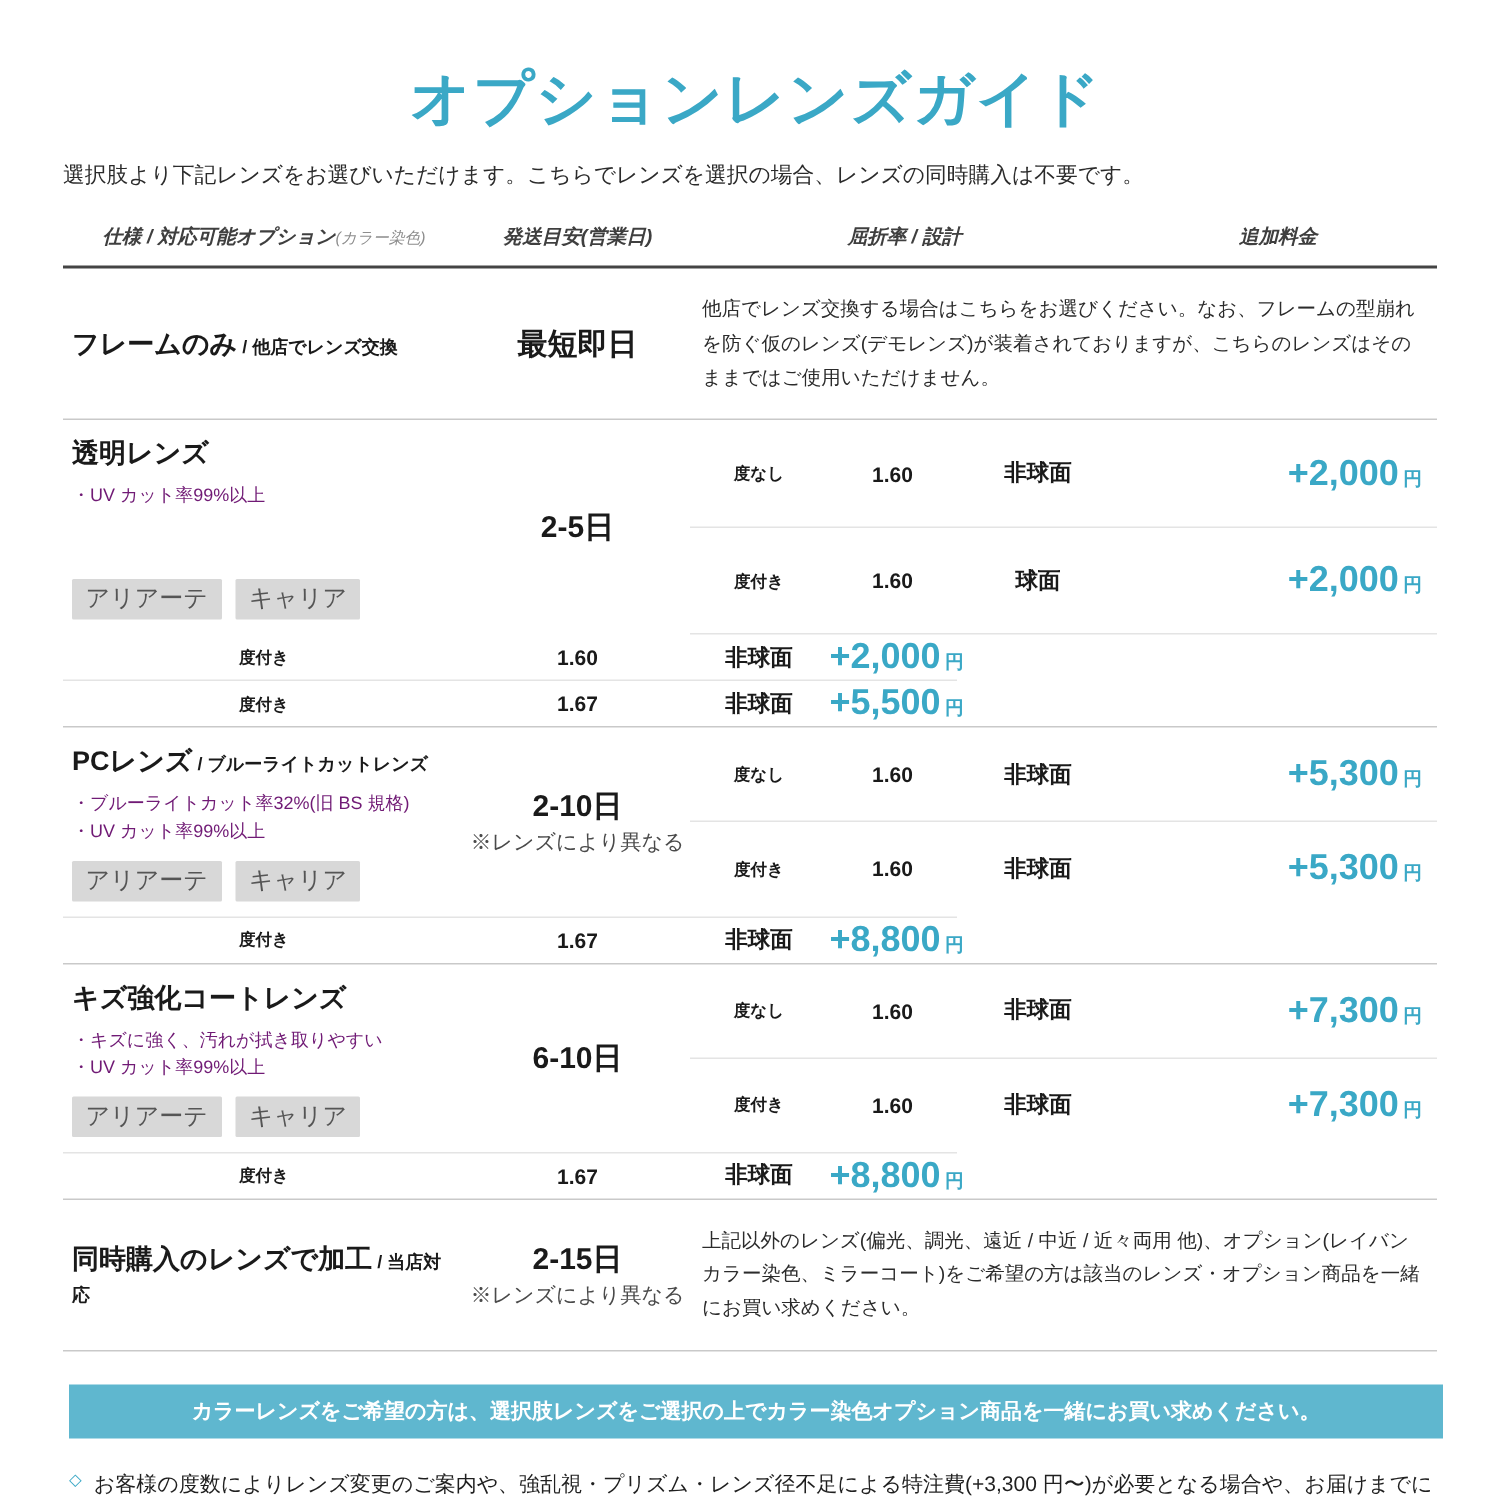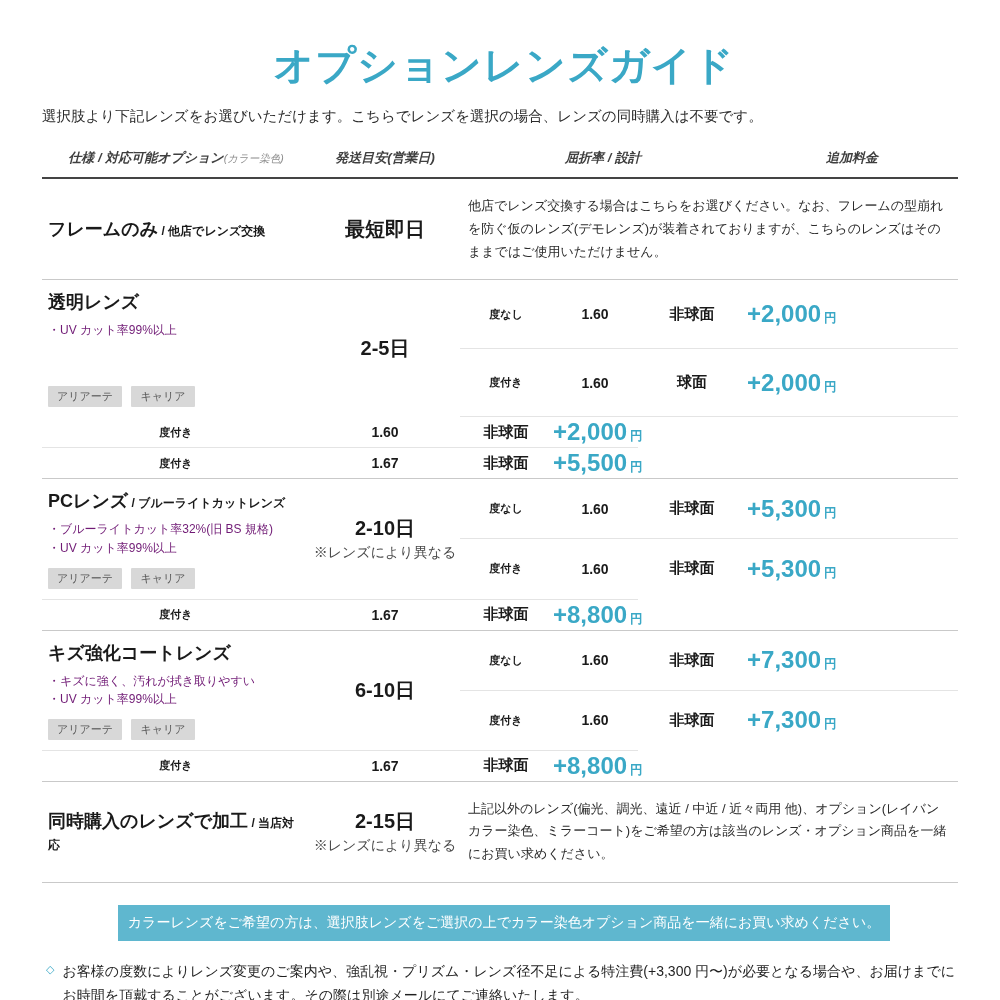--- a/index.html
+++ b/index.html
@@ -97,20 +97,21 @@
     font-weight: bold;
   }
   .c-des {
     width: 108px;
     text-align: center;
     font-size: 15px;
     font-weight: bold;
   }
   .c-price {
     width: 140px;
+    text-align: right;
     padding-right: 10px;
     color: #3aa8c6;
     font-size: 24px;
     font-weight: bold;
     white-space: nowrap;
   }
   .c-price .yen {
     color: #3aa8c6;
     font-size: 12.5px;
     font-weight: bold;
@@ -131,45 +132,45 @@
     line-height: 1.55;
     color: #701a75;
   }
   .tags {
     margin-top: 10px;
   }
   .tag {
     display: inline-block;
     background: #d8d8d8;
     color: #555;
-    font-size: 11px;
+    font-size: 16px;
     padding: 3px 9px;
     margin-right: 5px;
     border-radius: 1px;
   }
   .note-cell {
     font-size: 13px;
     line-height: 1.75;
     color: #2b2b2b;
     padding: 16px 6px 16px 8px;
   }
   .ship-note {
     display: block;
     font-size: 14px;
     font-weight: normal;
     color: #4a4a4a;
     margin-top: 2px;
   }
   .banner {
     margin: 22px auto 0 auto;
-    width: 772px;
+    width: 916px;
     background: #5fb7cf;
     color: #ffffff;
     font-size: 14px;
-    font-weight: normal;
+    font-weight: bold;
     text-align: center;
     padding: 9px 0;
   }
   .footnotes {
     width: 916px;
     margin: 18px auto 0 auto;
     font-size: 14px;
     line-height: 1.72;
     color: #1f1f1f;
   }

